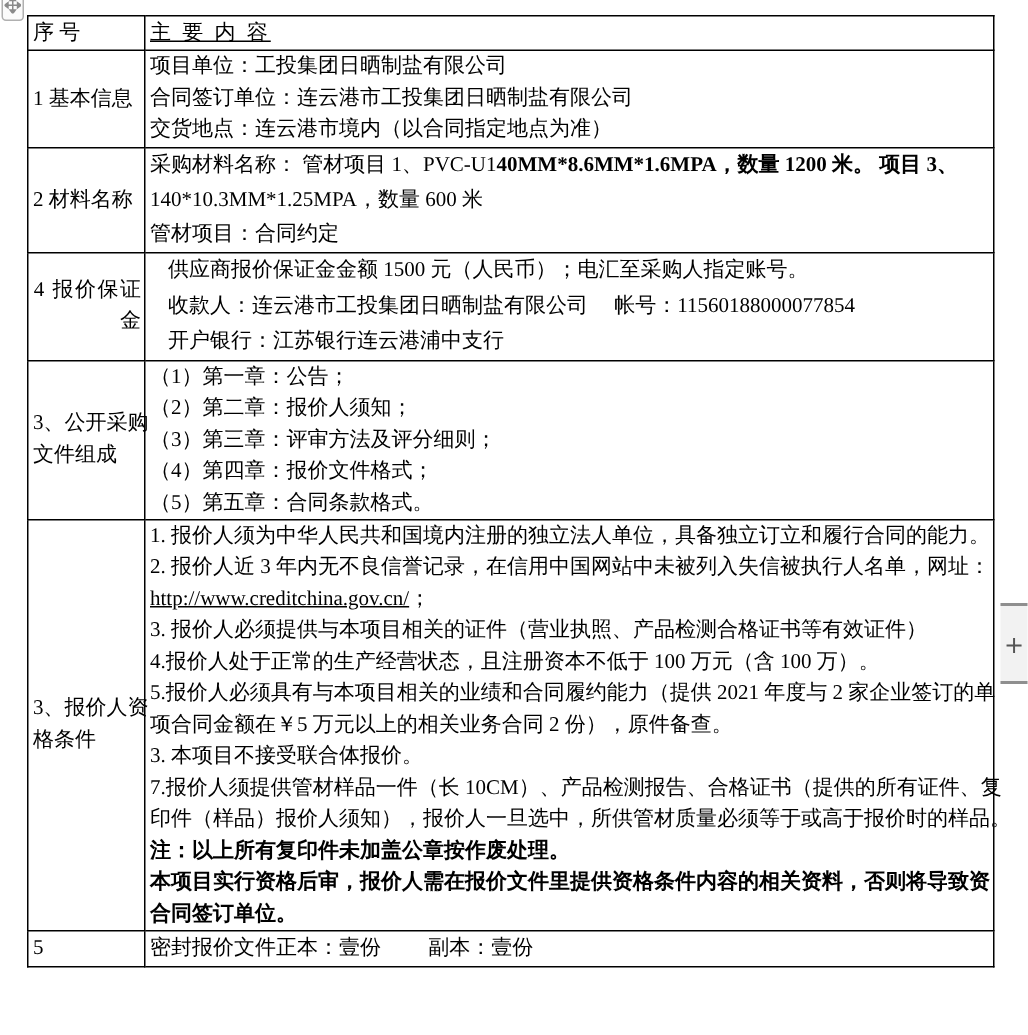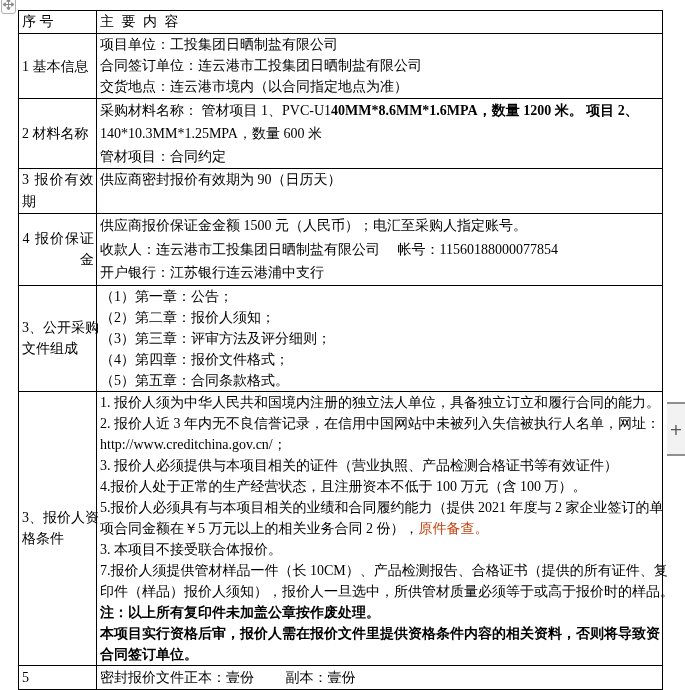--- a/index.html
+++ b/index.html
@@ -16,34 +16,34 @@
     background:#f2f2f2;border-top:2px solid #8f8f8f;border-bottom:2px solid #8f8f8f;
     color:#555;display:flex;align-items:center;justify-content:center;
     font-size:16px;font-family:"DejaVu Sans",sans-serif;}
 
   table.doc{position:absolute;left:18px;top:10px;width:645px;
     border-collapse:collapse;table-layout:fixed;}
   table.doc col.c1{width:78px;}
   table.doc th,table.doc td{border:1px solid #000;font-weight:normal;
     text-align:left;padding:0 1px 0 3px;}
   table.doc th{height:22px;vertical-align:middle;}
-  th.h2{letter-spacing:2px;}
+  th.h2{letter-spacing:2px;text-decoration:underline;}
   td.label-cell{vertical-align:middle;padding-left:2px;padding-right:1px;}
   td.content-cell{vertical-align:top;}
   .line{white-space:pre;line-height:21px;}
   td .line{overflow:visible;}
   .b{font-weight:bold;text-align:right;}
-  .r{color:#c2410c;}
-  .u{}
+  .r{color:#000000;}
+  .u{text-decoration:underline;}
 
   
   tr.row-basic{height:65px;}
   tr.row-material{height:70px;}       tr.row-material .line{line-height:23px;}
   tr.row-validity{height:44px;}       tr.row-validity .label-cell .line{line-height:22px;letter-spacing:1px;}
-  tr.row-deposit{height:71px;}        tr.row-deposit .content-cell .line{line-height:23.5px;}
+  tr.row-deposit{height:71px;}        tr.row-deposit .content-cell .line{line-height:23.5px;margin-left:12px;}
                                       tr.row-deposit .label-cell .line{letter-spacing:1px;text-align:right;}
   tr.row-docs{height:106px;}
   tr.row-qualification{height:274px;}
   tr.row-copies{height:24px;}         tr.row-copies td{vertical-align:middle;}
 </style>
 </head>
 <body>
 
 <div class="move-handle">
   <span>
@@ -84,32 +84,23 @@
           <div class="line"><span>项目单位：工投集团日晒制盐有限公司</span></div>
           <div class="line"><span>合同签订单位：连云港市工投集团日晒制盐有限公司</span></div>
           <div class="line"><span>交货地点：连云港市境内（以合同指定地点为准）</span></div>
         </td>
       </tr>
       <tr class="row-material">
         <td class="label-cell">
           <div class="line">2 材料名称</div>
         </td>
         <td class="content-cell">
-          <div class="line"><span>采购材料名称： 管材项目 1、PVC-U1</span><span class="b">40MM*8.6MM*1.6MPA，数量 1200 米。</span><span class="b"> 项目 2、</span></div>
+          <div class="line"><span>采购材料名称： 管材项目 1、PVC-U1</span><span class="b">40MM*8.6MM*1.6MPA，数量 1200 米。</span><span class="b"> 项目 3、</span></div>
           <div class="line"><span>140*10.3MM*1.25MPA，数量 600 米</span></div>
           <div class="line"><span>管材项目：合同约定</span></div>
-        </td>
-      </tr>
-      <tr class="row-validity">
-        <td class="label-cell">
-          <div class="line">3 报价有效</div>
-          <div class="line">期</div>
-        </td>
-        <td class="content-cell">
-          <div class="line"><span>供应商密封报价有效期为 90（日历天）</span></div>
         </td>
       </tr>
       <tr class="row-deposit">
         <td class="label-cell">
           <div class="line">4 报价保证</div>
           <div class="line">金</div>
         </td>
         <td class="content-cell">
           <div class="line"><span>供应商报价保证金金额 1500 元（人民币）；电汇至采购人指定账号。</span></div>
           <div class="line"><span>收款人：连云港市工投集团日晒制盐有限公司　 帐号：11560188000077854</span></div>

